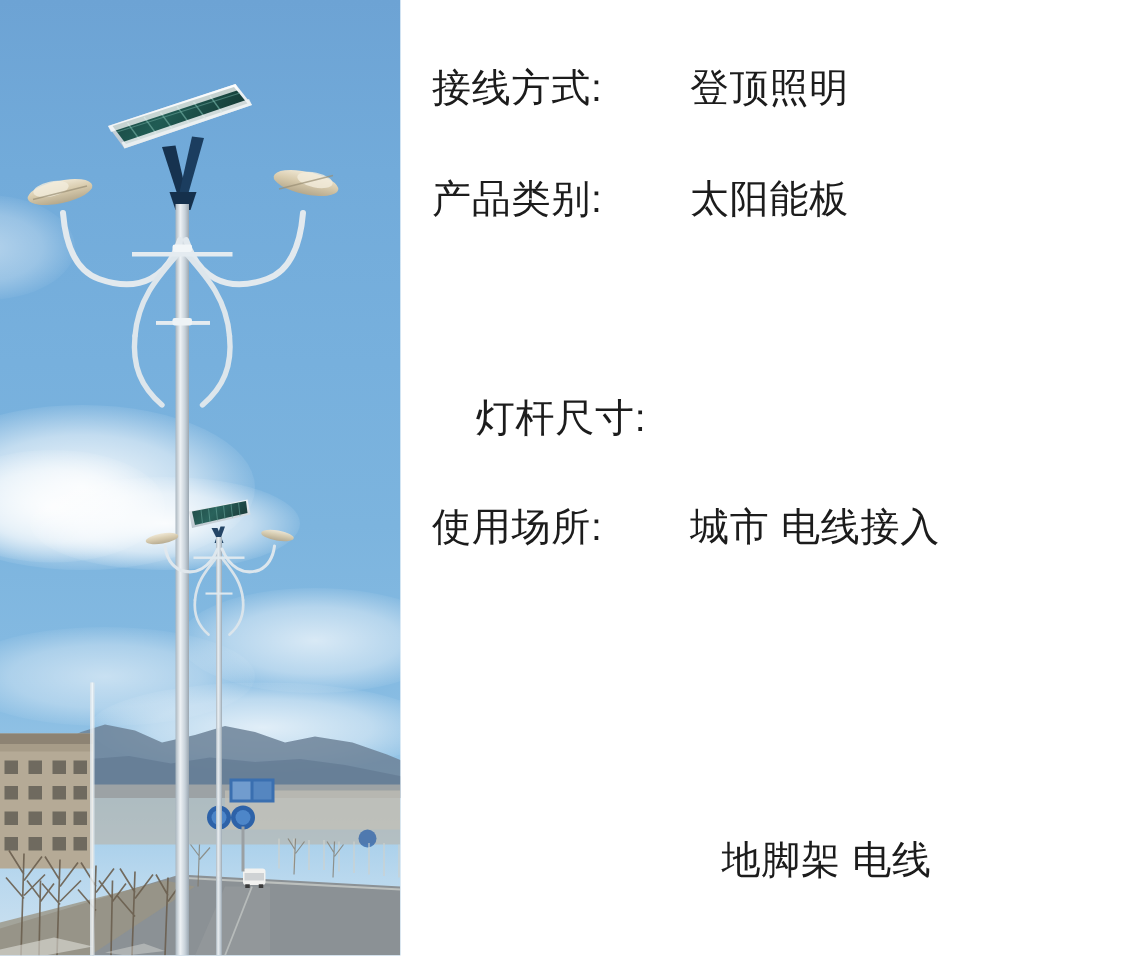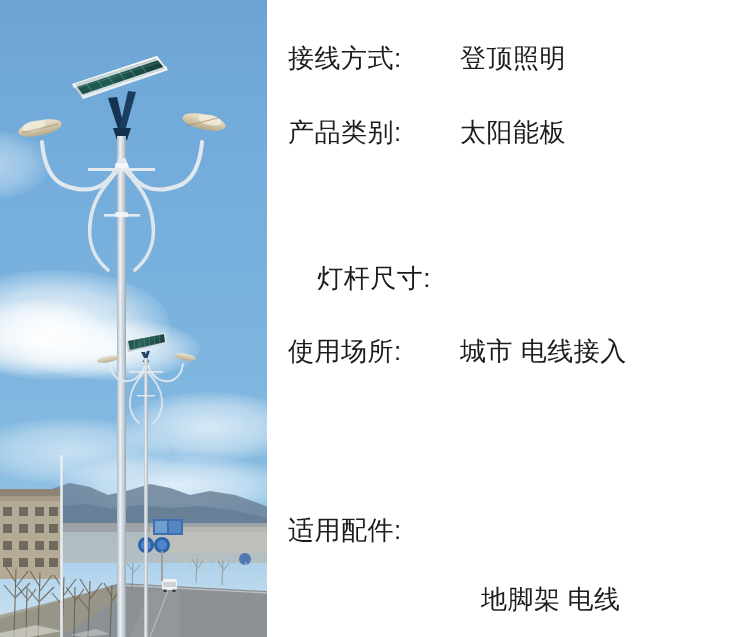--- a/index.html
+++ b/index.html
@@ -367,19 +367,18 @@
       <span class="spec-label">灯杆尺寸:</span>
     </div>
 
     <div class="spec-row" style="top:334px;">
       <span class="spec-label">使用场所:</span>
       <span class="spec-value">城市 电线接入</span>
     </div>
 
 
     <div class="spec-row" style="top:513px;">
-      <span class="spec-label">适用配件:</span>
-    </div>
-
-    <div class="spec-cont" style="top:582px;font-family:Liberation Serif, serif;">地脚架 电线</div>
+    </div>
+
+    <div class="spec-cont" style="top:556px;">地脚架 电线</div>
   </div>
 
 </div>
 
 </body></html>

